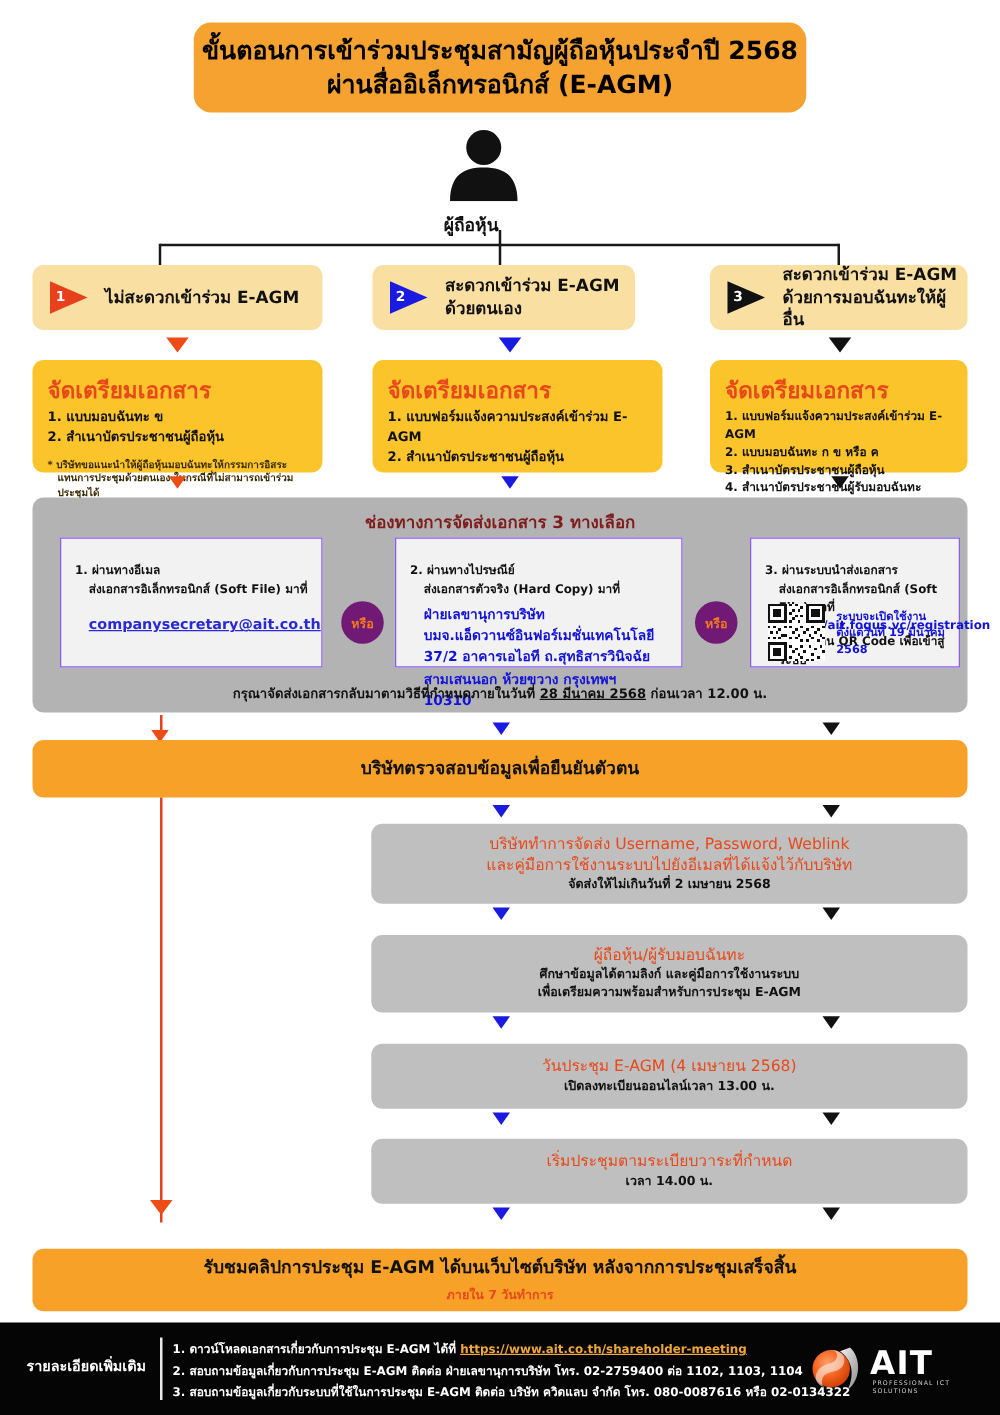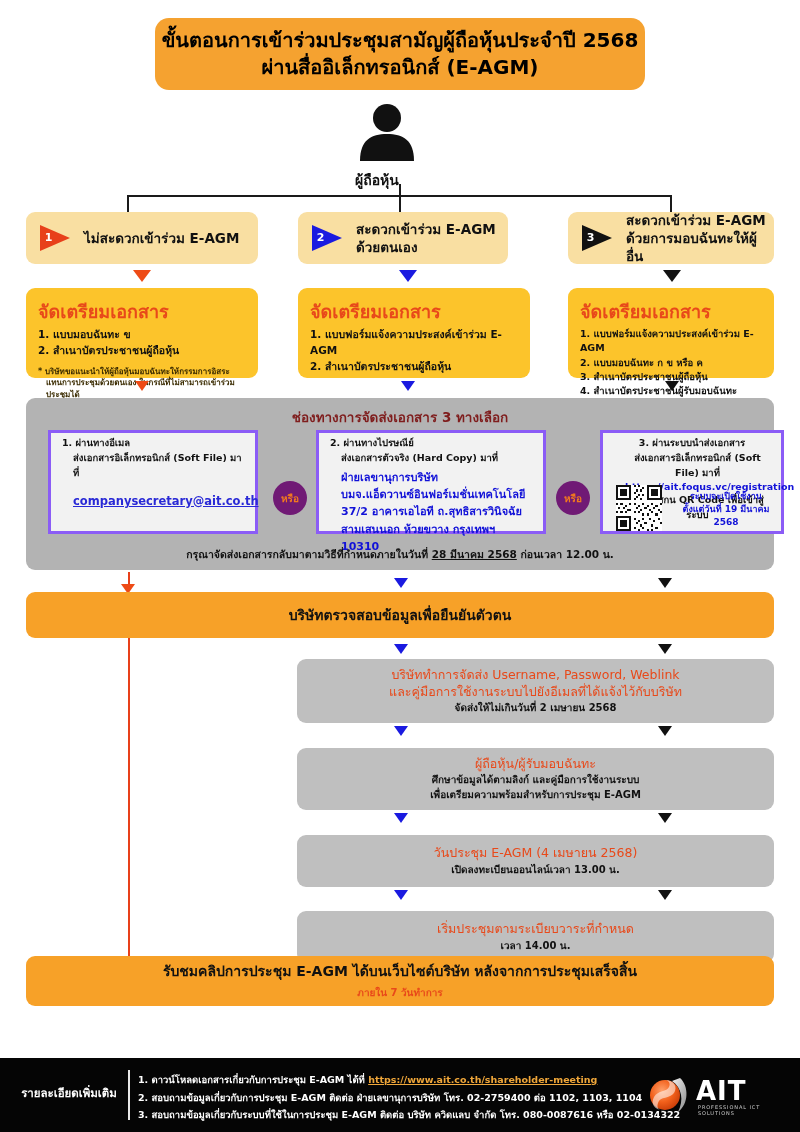--- a/index.html
+++ b/index.html
@@ -92,22 +92,22 @@
   .channel-panel {
     position: absolute; left: 26px; top: 398px; width: 748px; height: 172px;
     background: #B3B3B3; border-radius: 9px;
   }
   .channel-title {
     position: absolute; top: 8px; left: 0; width: 100%;
     text-align: center; font-size: 13.5px; font-weight: bold; color: #7f1d1d;
   }
   .ch-card {
     position: absolute; top: 32px; height: 104px;
-    background: #F2F2F2; border: 3px solid #8b5cf6;
-    padding: 2px 11px;
+    background: #F2F2F2; border: 1px solid #8b5cf6;
+    padding: 18px 11px;
   }
   .ch-line { font-size: 9.5px; font-weight: bold; color: #111; line-height: 1.6; }
   .ch-line.ind { padding-left: 11px; }
   .ch-blue { color: #1212D8; font-size: 10.5px; font-weight: bold; line-height: 1.55; }
   .ch-blue.big { font-size: 11px; }
   .ch-mail {
     display: inline-block; margin-top: 13px;
     color: #2929D6; font-size: 11.5px; font-weight: bold;
     text-decoration: underline;
   }
@@ -262,21 +262,21 @@
         <div class="ch-blue big">บมจ.แอ็ดวานซ์อินฟอร์เมชั่นเทคโนโลยี</div>
         <div class="ch-blue big">37/2 อาคารเอไอที ถ.สุทธิสารวินิจฉัย</div>
         <div class="ch-blue big">สามเสนนอก ห้วยขวาง กรุงเทพฯ 10310</div>
       </div>
     </div>
 
     <div class="or-badge" style="left:530px; top:83px;">
         <span>หรือ</span>
       </div>
 
-    <div class="ch-card" style="left:574px; width:184px;text-align:center;">
+    <div class="ch-card" style="left:574px; width:168px;">
       <div class="ch-line">3. ผ่านระบบนำส่งเอกสาร</div>
       <div class="ch-line ind">ส่งเอกสารอิเล็กทรอนิกส์ (Soft File) มาที่</div>
       <div class="ch-url ind" style="padding-left:11px;">https://ait.foqus.vc/registration</div>
       <div class="ch-line ind">หรือ แสกน QR Code เพื่อเข้าสู่ระบบ</div>
       <svg class="qr" style="left:13px; top:52px;" viewBox="0 0 21 21" shape-rendering="crispEdges">
         <rect width="21" height="21" fill="#fff"></rect>
         <g fill="#111">
           <rect x="0" y="0" width="7" height="1"></rect>
             <rect x="0" y="6" width="7" height="1"></rect>
           <rect x="0" y="0" width="1" height="7"></rect>
@@ -402,21 +402,21 @@
   <div class="tri tri-blue tri-sm" style="left:394px; top:890px;"></div>
   <div class="tri tri-black tri-sm" style="left:658px; top:890px;"></div>
 
   <div class="step-box" style="top:911px; height:52px;">
     <div class="step-title">เริ่มประชุมตามระเบียบวาระที่กำหนด</div>
     <div class="step-sub">เวลา 14.00 น.</div>
   </div>
   <div class="tri tri-blue tri-sm" style="left:394px; top:966px;"></div>
   <div class="tri tri-black tri-sm" style="left:658px; top:966px;"></div>
 
-  <div class="bar-orange" style="left:26px; top:956px; width:748px; height:50px;">
+  <div class="bar-orange" style="left:26px; top:999px; width:748px; height:50px;">
     <div class="t1">รับชมคลิปการประชุม E-AGM ได้บนเว็บไซต์บริษัท หลังจากการประชุมเสร็จสิ้น</div>
     <div class="t2">ภายใน 7 วันทำการ</div>
   </div>
 
   <div class="footer">
     <div class="footer-label">รายละเอียดเพิ่มเติม</div>
     <div class="footer-sep"></div>
     <div class="footer-list">
       <div class="footer-item"><span>1. ดาวน์โหลดเอกสารเกี่ยวกับการประชุม E-AGM ได้ที่ </span><a class="footer-link" href="#">https://www.ait.co.th/shareholder-meeting</a></div>
       <div class="footer-item">2. สอบถามข้อมูลเกี่ยวกับการประชุม E-AGM ติดต่อ ฝ่ายเลขานุการบริษัท โทร. 02-2759400 ต่อ 1102, 1103, 1104</div>

